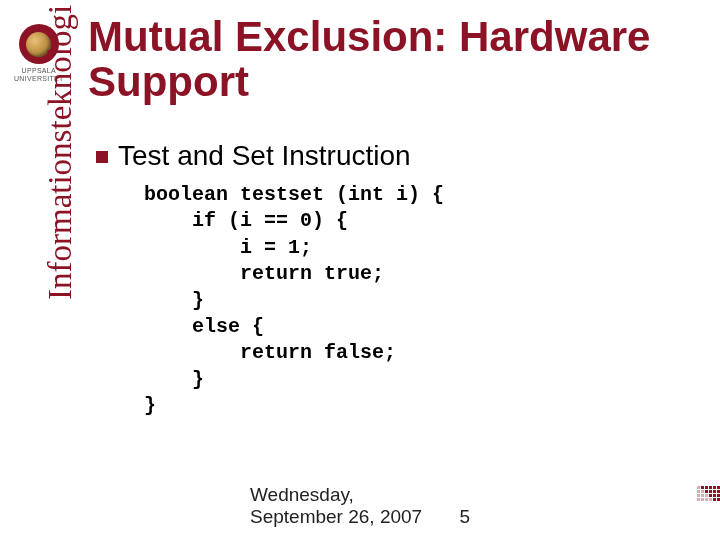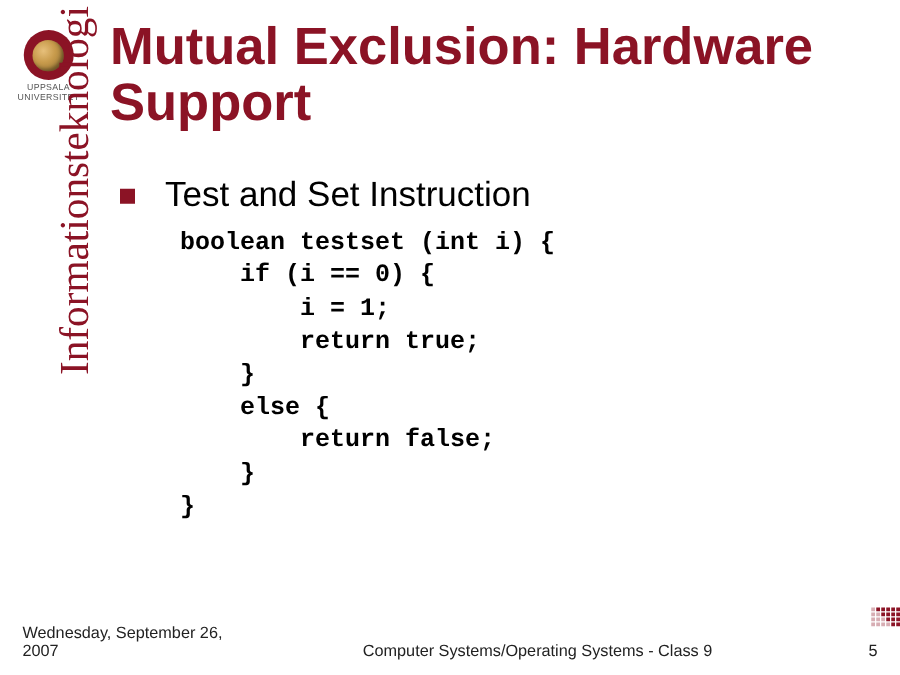--- a/index.html
+++ b/index.html
@@ -9,27 +9,27 @@
   .logo-wrap { position: absolute; left: 14px; top: 24px; display: flex; flex-direction: column; align-items: center; }
   .logo-circle { width: 40px; height: 40px; border-radius: 50%; background: #8b1325; display: flex; align-items: center; justify-content: center; }
   .logo-inner { width: 25px; height: 25px; border-radius: 50%; background: radial-gradient(circle at 35% 35%, #e7c07b 0%, #c89b4c 40%, #8a6a2e 100%); box-shadow: inset -2px -2px 3px rgba(0,0,0,.35); }
   .logo-label { font-size: 7px; letter-spacing: 0.3px; line-height: 1.1; text-align: center; color: #555; margin-top: 3px; }
 
   .title { position: absolute; left: 78px; top: 14px; right: 20px; font-size: 42px; font-weight: bold; color: #8b1325; line-height: 1.08; margin-left: 10px; }
 
   .sidebar-text { position: absolute; left: 42px; top: 300px; transform: rotate(-90deg); transform-origin: left top; font-family: "Times New Roman", Times, serif; font-size: 33px; color: #8b1325; white-space: nowrap; }
 
   .content { position: absolute; left: 96px; top: 140px; right: 24px; }
-  .bullet-row { display: flex; align-items: center; gap: 24px; margin-bottom: 10px; }
+  .bullet-row { display: flex; align-items: center; gap: 10px; margin-bottom: 10px; }
   .bullet-square { width: 12px; height: 12px; background: #8b1325; flex: 0 0 auto; margin-top: 2px; }
   .bullet-text { font-size: 28px; color: #000; }
 
   .code { margin-left: 48px; margin-top: 6px; font-family: "Courier New", Courier, monospace; font-size: 20px; font-weight: bold; line-height: 1.32; white-space: pre; }
 
-  .footer { position: absolute; left: 18px; right: 18px; bottom: 12px; display: flex; justify-content: center; align-items: flex-end; font-size: 13px; color: #222; }
+  .footer { position: absolute; left: 18px; right: 18px; bottom: 12px; display: flex; justify-content: center; align-items: flex-end; font-size: 19px; color: #222; }
   .footer .date { width: 180px; }
   .footer .course { flex: 1; text-align: center; }
   .footer .pagenum { width: 40px; text-align: right; }
 
   .deco { position: absolute; right: 0; bottom: 36px; width: 60px; height: 18px; display: flex; flex-direction: column; gap: 1px; }
   .deco .row { display: flex; height: 3px; gap: 1px; justify-content: flex-end; }
   .deco .sq { width: 3px; height: 3px; background: #8b1325; }
   .deco .sq.lt { opacity: .35; }
 </style>
 </head>
@@ -97,17 +97,16 @@
         <span class="sq lt"></span>
         <span class="sq lt"></span>
         <span class="sq lt"></span>
         <span class="sq"></span>
         <span class="sq"></span>
       </div>
   </div>
 
   <div class="footer">
     <div class="date">Wednesday, September 26, 2007</div>
-    <div class="course">Computer Systems/Operating Systems - Class 9</div>
     <div class="pagenum">5</div>
   </div>
 
 </div>
 
 </body></html>

